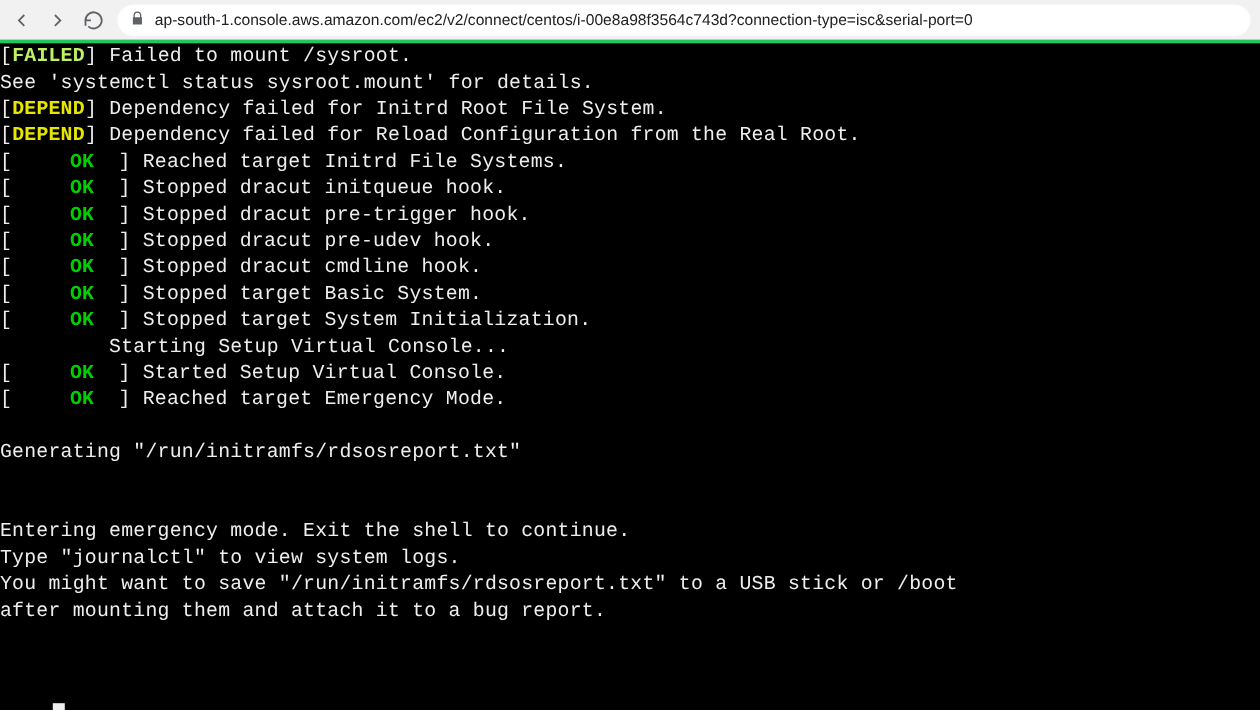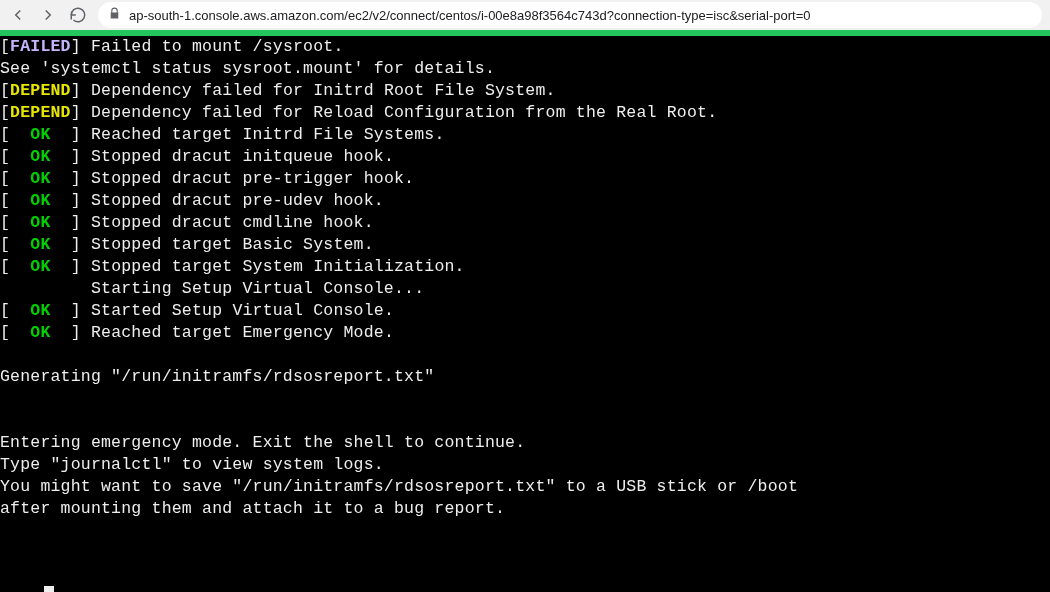--- a/index.html
+++ b/index.html
@@ -4,21 +4,21 @@
 <style>
   * { margin: 0; padding: 0; box-sizing: border-box; }
   html, body { width: 1050px; height: 592px; overflow: hidden; font-family: Arial, sans-serif; }
   .browser-bar {
     height: 36px;
     background: #f1f1f1;
     display: flex;
     align-items: center;
     padding: 0 8px;
     gap: 10px;
-    border-bottom: 6px solid #22c55e;
+    border-bottom: 3px solid #22c55e;
   }
   .nav-icon {
     width: 20px; height: 20px;
     display: flex; align-items: center; justify-content: center;
     color: #5f6368; cursor: pointer;
   }
   .nav-icon svg { width: 18px; height: 18px; stroke: #5f6368; fill: none; stroke-width: 2; }
   .url-bar {
     flex: 1;
     display: flex;
@@ -39,23 +39,23 @@
     font-family: "Consolas","Menlo","Courier New",monospace;
     font-size: 16.5px;
     line-height: 22px;
     padding: 0;
     height: 556px;
     white-space: pre;
     letter-spacing: 0.2px;
   }
   .line { white-space: pre; }
   .bracket { color: #eee; }
-  .failed { color: #c4b5fd; font-weight: bold; }
+  .failed { color: #bef264; font-weight: bold; }
   .depend { color: #e6e600; font-weight: bold; text-align: center; }
-  .ok { color: #00d000; font-weight: bold; }
+  .ok { color: #00d000; font-weight: bold; margin-left: 28px; }
   .msg { color: #eee; margin-top: 40px; }
   .prompt-row { display: flex; align-items: center; }
   .cursor {
     display: inline-block;
     width: 10px; height: 18px;
     background: #eee;
     margin-left: 4px;
     vertical-align: middle;
   }
 </style>

